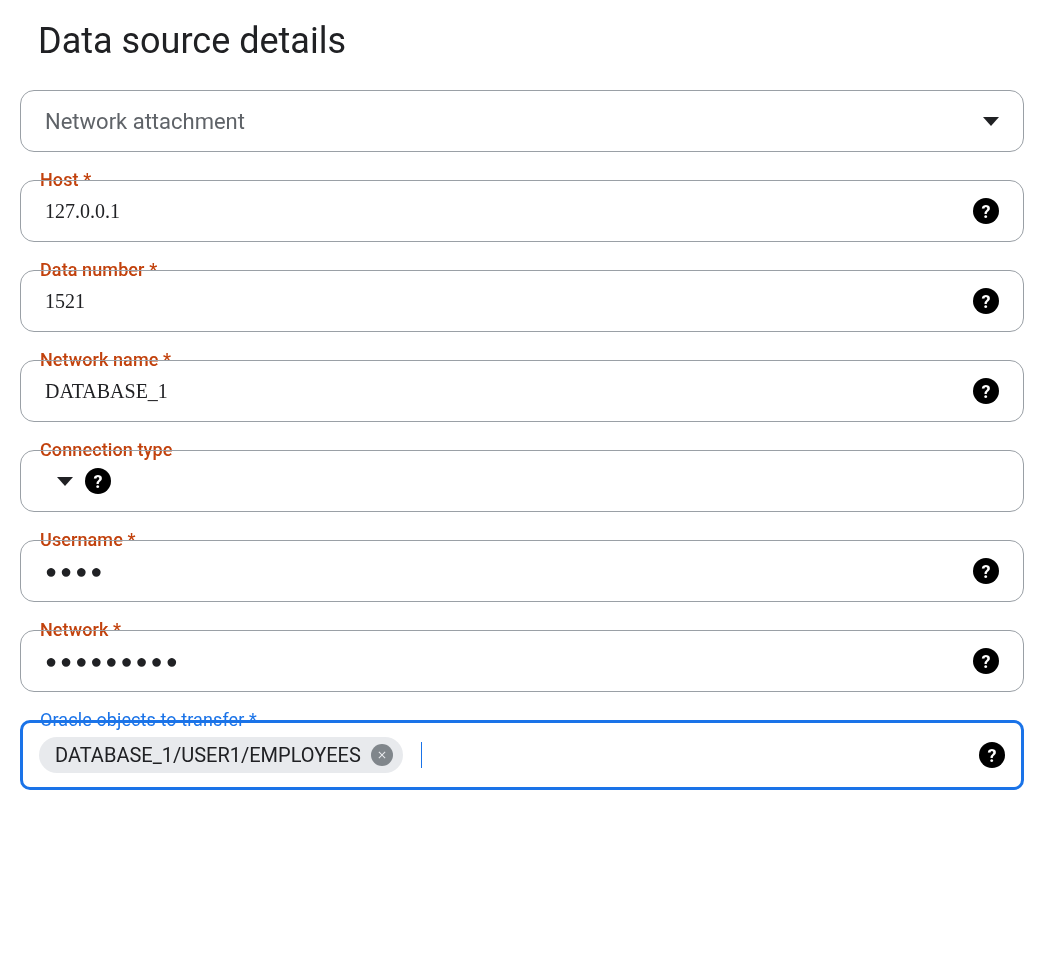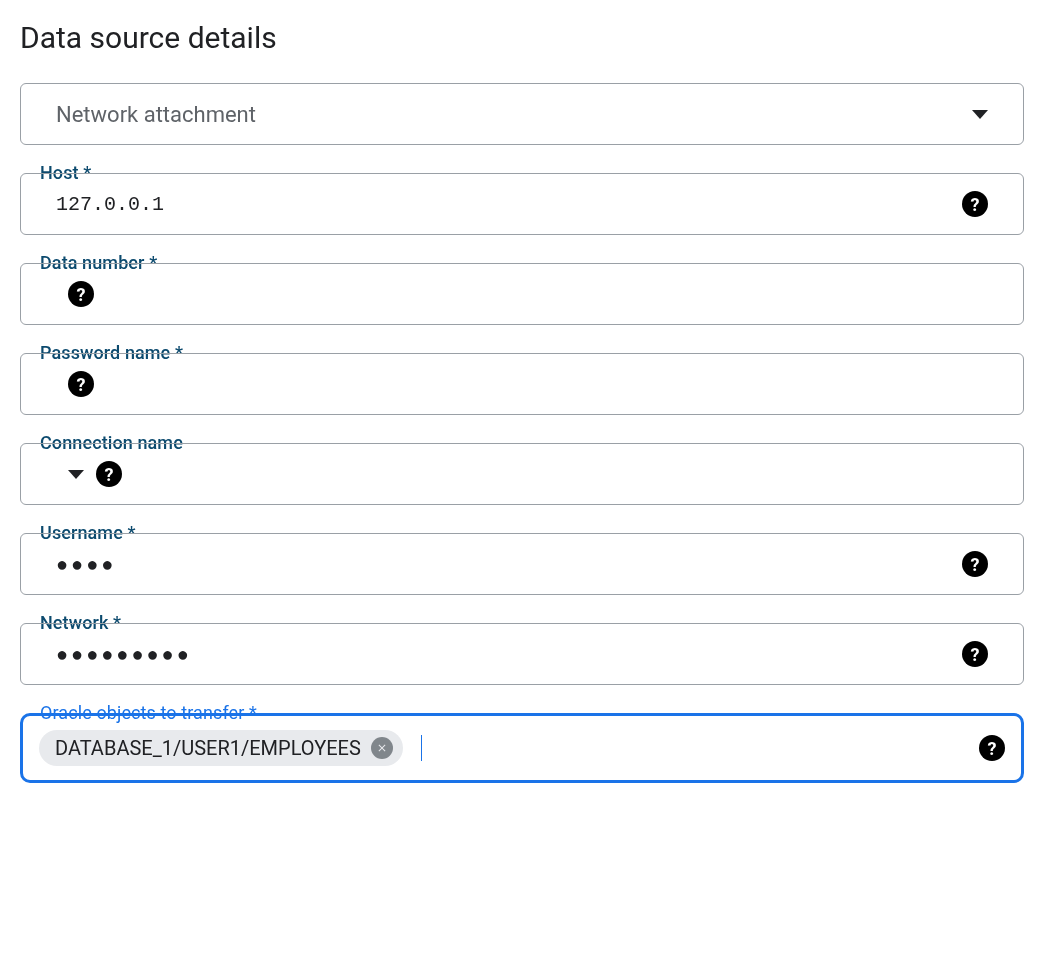--- a/index.html
+++ b/index.html
@@ -7,65 +7,66 @@
       margin: 0;
       padding: 0;
     }
     body {
       font-family: -apple-system, BlinkMacSystemFont, "Segoe UI", Roboto, Helvetica, Arial, sans-serif;
       background: #fff;
       padding: 20px;
       width: 1044px;
     }
     .page-title {
-      font-size: 30px;
+      font-size: 36px;
       font-weight: 400;
       color: #202124;
       margin-bottom: 28px;
+      margin-left: 18px;
     }
     .field-wrapper {
       position: relative;
       margin-bottom: 28px;
     }
     .field-box {
       position: relative;
       border: 1px solid #9aa0a6;
-      border-radius: 6px;
-      padding: 16px 35px;
+      border-radius: 14px;
+      padding: 16px 24px;
       display: flex;
       align-items: center;
       min-height: 62px;
     }
     .field-box.focused {
       border: 3px solid #1a73e8;
       border-radius: 10px;
       padding: 14px 16px;
     }
     .floating-label {
       position: absolute;
       top: -11px;
       left: 14px;
       background: #fff;
       padding: 0 6px;
       font-size: 18px;
       font-weight: 500;
-      color: #0c4a6e;
+      color: #c2410c;
       letter-spacing: 0.1px;
     }
     .floating-label.focused {
       color: #1a73e8;
       font-weight: 400;
     }
     .field-value {
       flex: 1;
       font-size: 20px;
       color: #202124;
       border: none;
       outline: none;
-      font-family: Liberation Mono, monospace;
+      font-family: Liberation Serif, serif;
       background: transparent;
     }
     .field-placeholder {
       flex: 1;
       font-size: 22px;
       color: #5f6368;
     }
     .password-dots {
       flex: 1;
       font-size: 20px;
@@ -152,33 +153,35 @@
   <span class="floating-label">Host *</span>
   <div class="field-box">
     <span class="field-value">127.0.0.1</span>
     <span class="help-icon">?</span>
   </div>
 </div>
 
 <div class="field-wrapper">
   <span class="floating-label">Data number *</span>
   <div class="field-box">
-    <span class="help-icon">?</span>
-  </div>
-</div>
-
-<div class="field-wrapper">
-  <span class="floating-label">Password name *</span>
-  <div class="field-box">
-    <span class="help-icon">?</span>
-  </div>
-</div>
-
-<div class="field-wrapper">
-  <span class="floating-label">Connection name</span>
+    <span class="field-value">1521</span>
+    <span class="help-icon">?</span>
+  </div>
+</div>
+
+<div class="field-wrapper">
+  <span class="floating-label">Network name *</span>
+  <div class="field-box">
+    <span class="field-value">DATABASE_1</span>
+    <span class="help-icon">?</span>
+  </div>
+</div>
+
+<div class="field-wrapper">
+  <span class="floating-label">Connection type</span>
   <div class="field-box">
     <span class="dropdown-caret"></span>
     <span class="help-icon">?</span>
   </div>
 </div>
 
 <div class="field-wrapper">
   <span class="floating-label">Username *</span>
   <div class="field-box">
     <span class="password-dots">●●●●</span>

